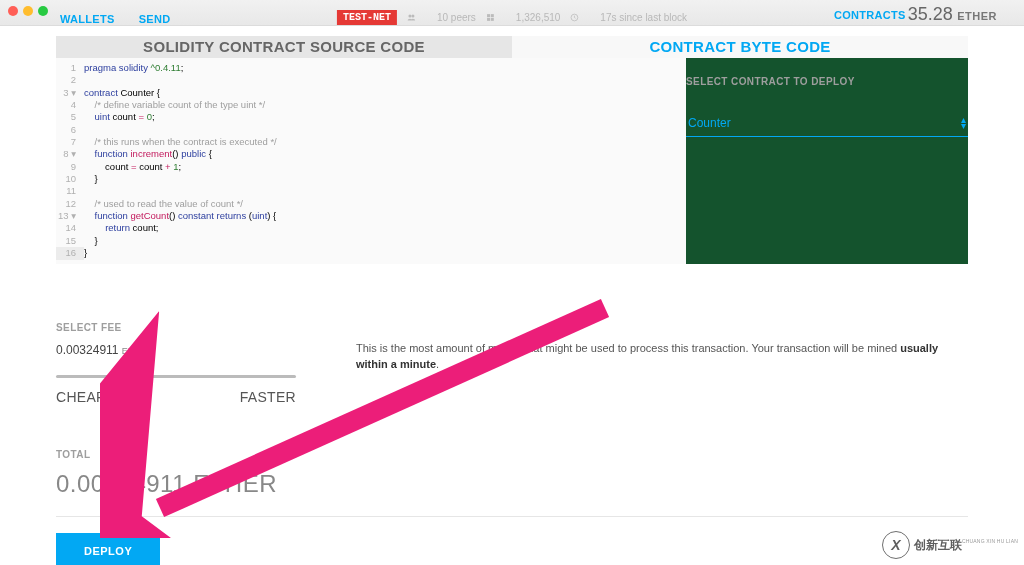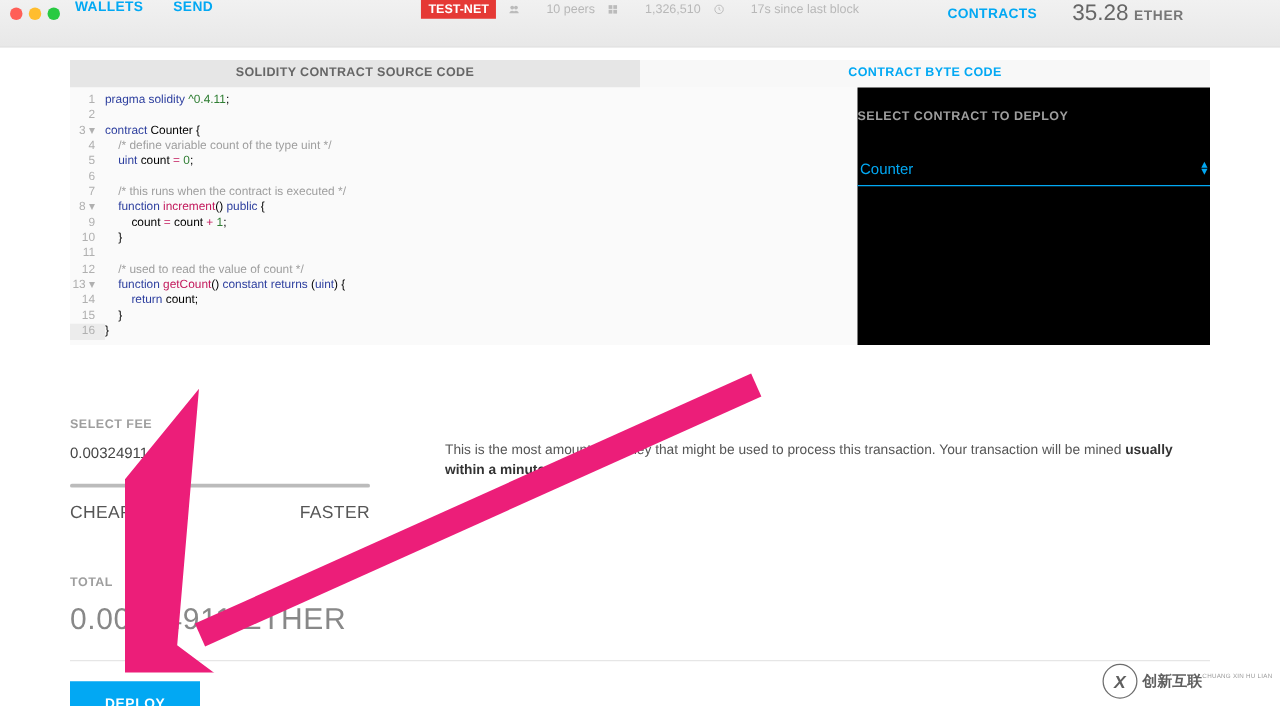--- a/index.html
+++ b/index.html
@@ -4,53 +4,53 @@
 <style>
 * { margin: 0; padding: 0; box-sizing: border-box; font-family: -apple-system, BlinkMacSystemFont, "Segoe UI", Helvetica, Arial, sans-serif; }
 body { background: #fff; width: 1024px; height: 565px; overflow: hidden; position: relative; }
 
 .window-controls { position: absolute; top: 6px; left: 8px; display: flex; gap: 5px; z-index: 10; }
 .dot { width: 10px; height: 10px; border-radius: 50%; }
 .dot.red { background: #ff5f57; }
 .dot.yellow { background: #ffbd2e; }
 .dot.green { background: #28ca42; }
 
-.topbar { height: 38px; background: linear-gradient(#f1f1f1,#e8e8e8); border-bottom: 1px solid #dcdcdc; display: flex; align-items: flex-start; padding: 0 77px 0 60px; font-size: 11px; color: #aaa; }
+.topbar { height: 26px; background: linear-gradient(#f1f1f1,#e8e8e8); border-bottom: 1px solid #dcdcdc; display: flex; align-items: flex-end; padding: 0 27px 0 60px; font-size: 11px; color: #aaa; }
 .topbar .nav-left { display: flex; gap: 24px; }
 .topbar .nav-left a { color: #02a8f3; font-weight: 700; letter-spacing: .3px; }
 .topbar .center { position: absolute; left: 50%; transform: translateX(-50%); display: flex; align-items: center; gap: 10px; }
-.badge { background: #e53935; color: #fff; padding: 2px 6px; font-weight: 700; font-size: 10px; }
+.badge { background: #e53935; color: #fff; padding: 2px 6px; font-weight: 700; font-size: 10px; font-family: Liberation Mono, monospace; }
 .stat { display: flex; align-items: center; gap: 21px; color: #b8b8b8; font-size: 10px; }
-.topbar .nav-right { margin-left: auto; display: flex; align-items: center; gap: 28px; }
+.topbar .nav-right { margin-left: auto; display: flex; align-items: center; gap: 2px; }
 .topbar .nav-right a { color: #02a8f3; font-weight: 700; letter-spacing: .3px; }
 .balance { color: #777; font-size: 16px; }
 .balance .amt { font-weight: 300; font-size: 18px; color: #666; }
 .balance .unit { font-weight: 700; font-size: 11px; letter-spacing: .5px; }
 
 .content { padding: 0 56px; }
 
 .tabs { display: flex; margin-top: 10px; height: 22px; }
-.tab { flex: 1; text-align: center; font-size: 10px; font-weight: 600; letter-spacing: .3px; line-height: 22px; }
+.tab { flex: 1; text-align: center; font-size: 15px; font-weight: 600; letter-spacing: .3px; line-height: 22px; }
 .tab.active { background: #e6e6e6; color: #666; }
 .tab.inactive { background: #f8f8f8; color: #02a8f3; }
 
 .editor-row { display: flex; gap: 30px; background: #fafafa; }
 .editor { flex: 0 0 600px; background: #fafafa; padding: 4px 0 4px 0; font-family: ui-monospace, Menlo, monospace; font-size: 9.5px; line-height: 1.3; }
 .line { display: flex; white-space: pre; }
 .gutter { width: 28px; text-align: right; color: #b0b0b0; padding-right: 8px; user-select: none; }
 .line.hl .gutter { background: #ececec; }
 .kw { color: #2c3e9e; }
 .fn { color: #c2185b; }
 .num { color: #2e7d32; }
 .str { color: #2e7d32; }
 .cm { color: #9e9e9e; }
 .ty { color: #2c3e9e; margin-top: 22px; }
 .op { color: #c2185b; }
 
-.deploy-panel { flex: 1; padding: 18px 0 0 0; background:#000000; }
+.deploy-panel { flex: 1; padding: 18px 0 0 0; background:#14532d; }
 .label { color: #9e9e9e; font-size: 10px; font-weight: 600; letter-spacing: .4px; margin-bottom: 10px; }
 .select-box { display: flex; justify-content: space-between; align-items: center; border-bottom: 1.5px solid #02a8f3; padding: 6px 2px; color: #02a8f3; font-size: 12px; margin-top: 23px; }
 .select-box .chev { color: #02a8f3; font-size: 10px; line-height: 6px; display: flex; flex-direction: column; gap: 0; }
 
 .fee-row { display: flex; gap: 60px; margin-top: 58px; }
 .fee-left { flex: 0 0 240px; }
 .fee-value { font-size: 12px; color: #444; margin-top: 6px; }
 .fee-value .unit { font-size: 9px; letter-spacing: .3px; color: #888; }
 .slider { position: relative; height: 10px; margin-top: 14px; }
 .slider-track { position: absolute; left: 0; right: 0; top: 4px; height: 3px; background: #bbb; border-radius: 2px; }

